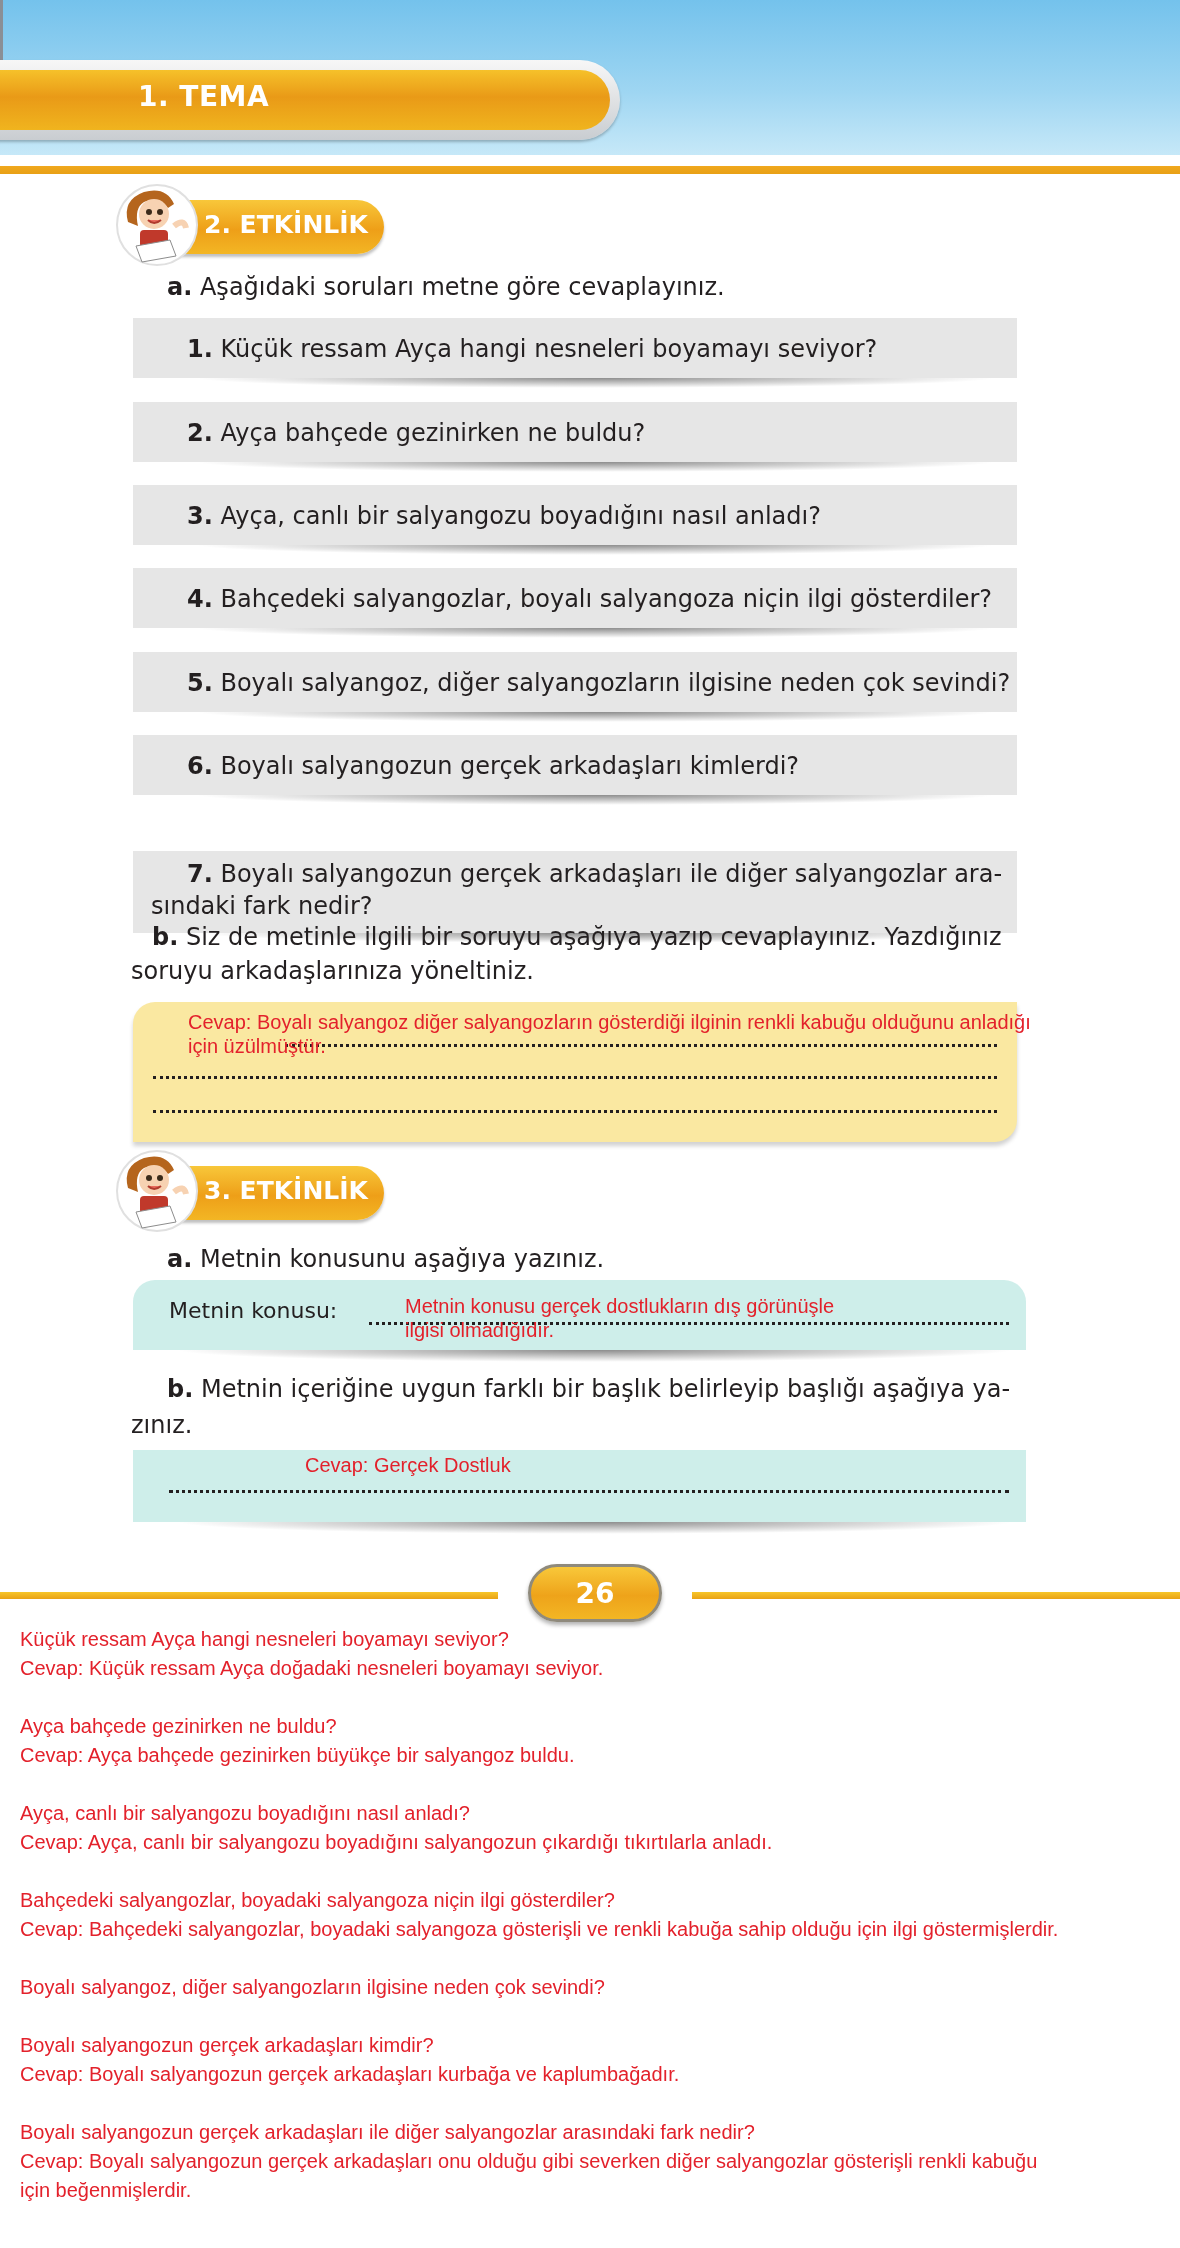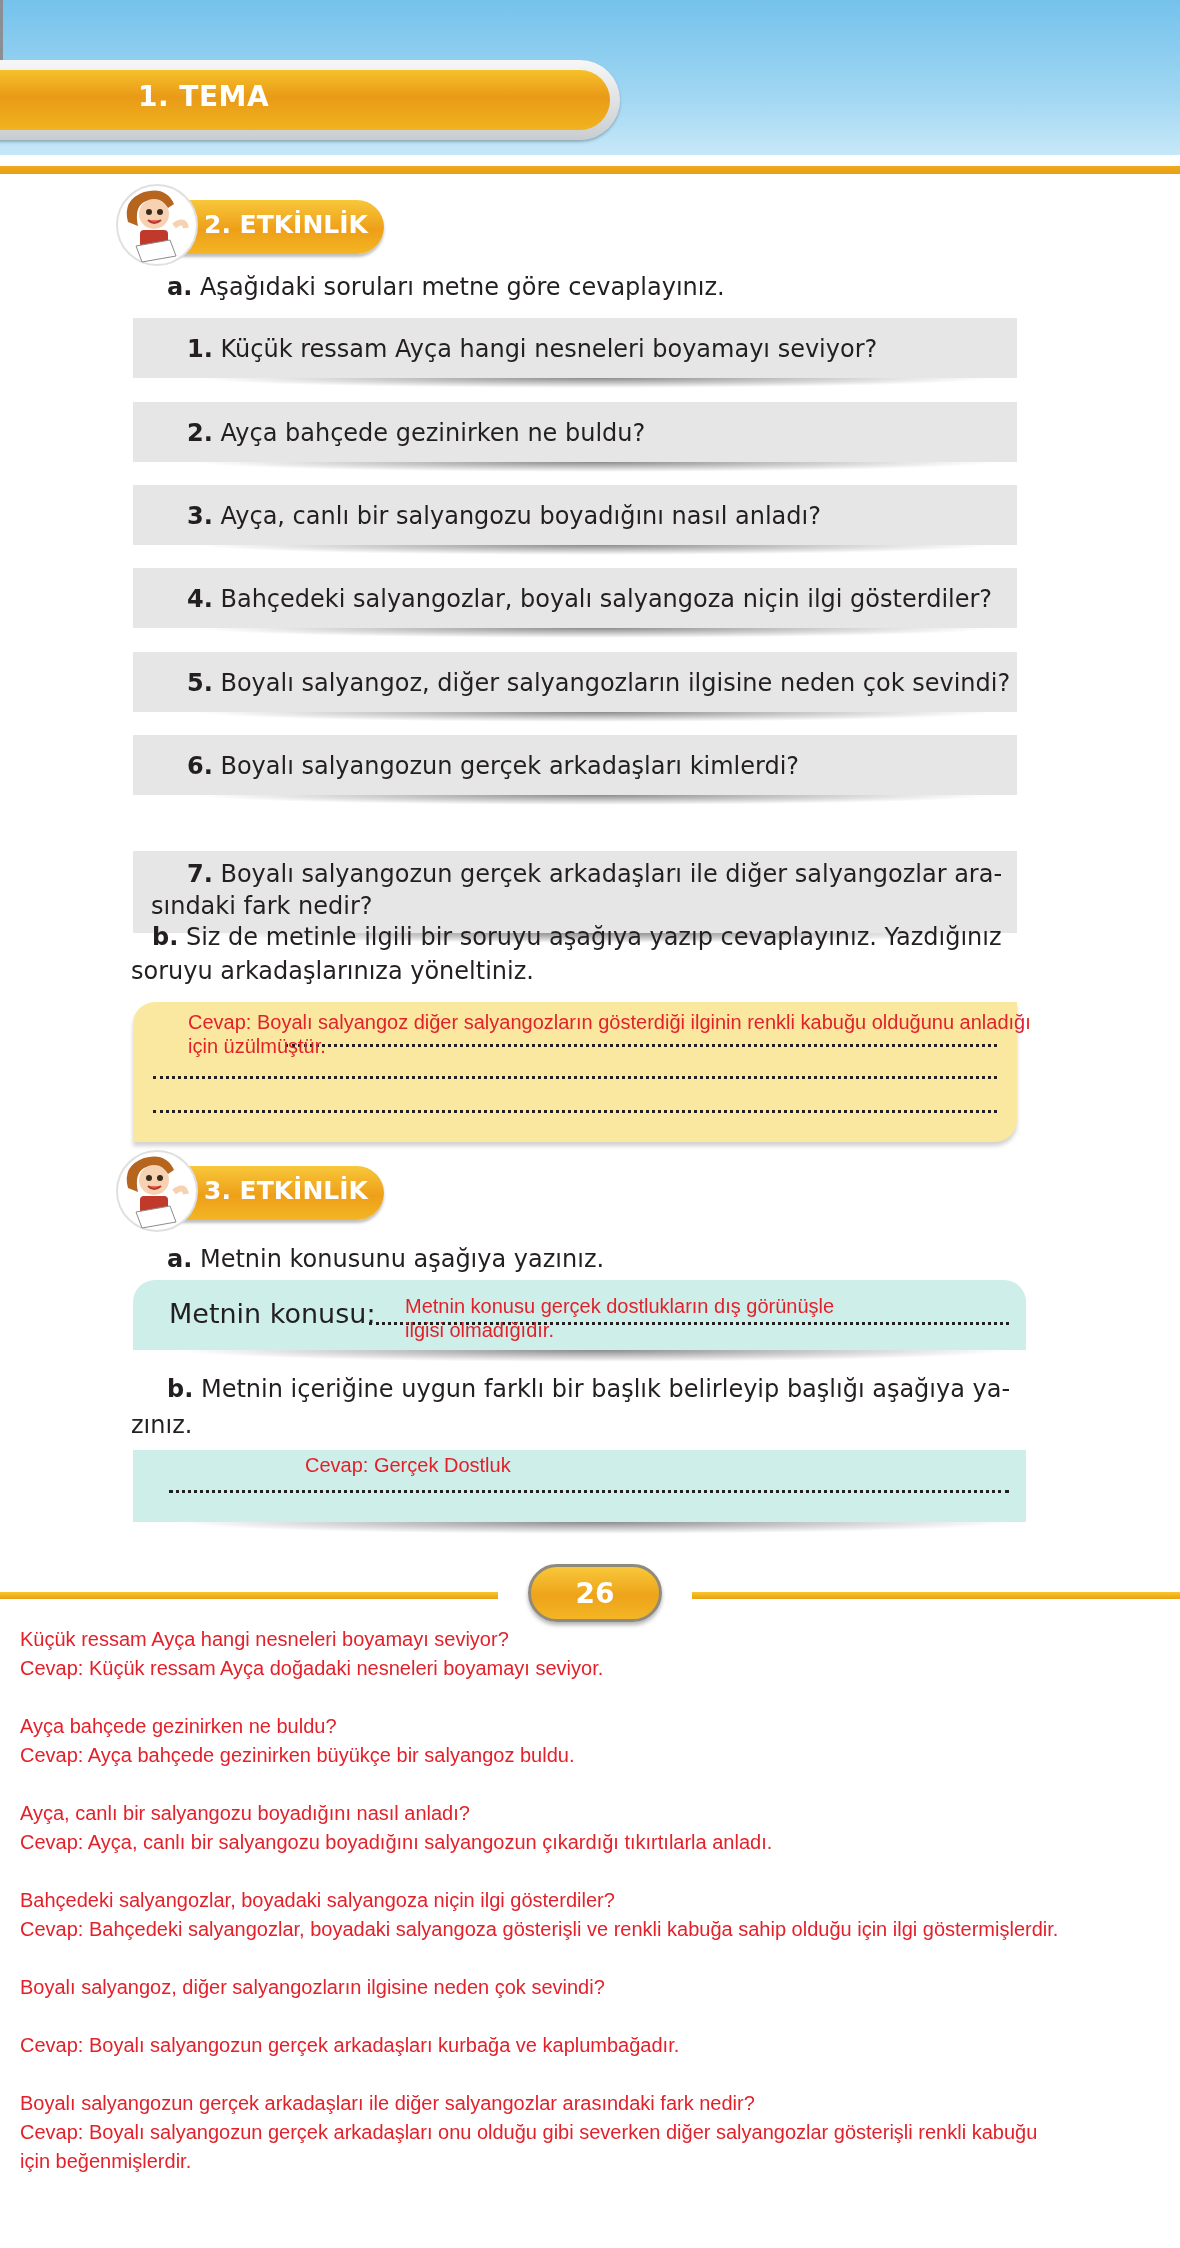--- a/index.html
+++ b/index.html
@@ -150,21 +150,21 @@
   </svg>
   <div class="label">3. ETKİNLİK</div>
 </div>
 
 <div class="para" style="left:167px; top:1242px;">
   <b>a.</b>
   <span>Metnin konusunu aşağıya yazınız.</span>
 </div>
 
 <div class="tbox" style="top:1280px; height:70px; border-radius:22px 22px 0 0;">
-  <div style="position:absolute; left:36px; top:18px; font-size:27px; color:#231f20;">Metnin konusu:</div>
+  <div style="position:absolute; left:36px; top:18px; font-size:22px; color:#231f20;">Metnin konusu:</div>
   <div class="dots" style="left:236px; top:42px; width:640px;"></div>
 </div>
 <div class="red" style="position:absolute; left:405px; top:1294px; font-size:20px; line-height:24px; white-space:nowrap;">
   <div>Metnin konusu gerçek dostlukların dış görünüşle</div>
   <div>ilgisi olmadığıdır.</div>
 </div>
 
 <div class="para" style="left:167px; top:1372px;">
   <b>b.</b>
   <span>Metnin içeriğine uygun farklı bir başlık belirleyip başlığı aşağıya ya-</span>
@@ -196,20 +196,21 @@
     <div>Cevap: Ayça, canlı bir salyangozu boyadığını salyangozun çıkardığı tıkırtılarla anladı.</div>
   </div>
   <div class="qa">
     <div>Bahçedeki salyangozlar, boyadaki salyangoza niçin ilgi gösterdiler?</div>
     <div>Cevap: Bahçedeki salyangozlar, boyadaki salyangoza gösterişli ve renkli kabuğa sahip olduğu için ilgi göstermişlerdir.</div>
   </div>
   <div class="qa">
     <div>Boyalı salyangoz, diğer salyangozların ilgisine neden çok sevindi?</div>
   </div>
   <div class="qa">
+    <div>Boyalı salyangozun gerçek arkadaşları kimdir?</div>
     <div>Cevap: Boyalı salyangozun gerçek arkadaşları kurbağa ve kaplumbağadır.</div>
   </div>
   <div class="qa">
     <div>Boyalı salyangozun gerçek arkadaşları ile diğer salyangozlar arasındaki fark nedir?</div>
     <div>Cevap: Boyalı salyangozun gerçek arkadaşları onu olduğu gibi severken diğer salyangozlar gösterişli renkli kabuğu</div>
     <div>için beğenmişlerdir.</div>
   </div>
 </div>
 
 </body></html>

